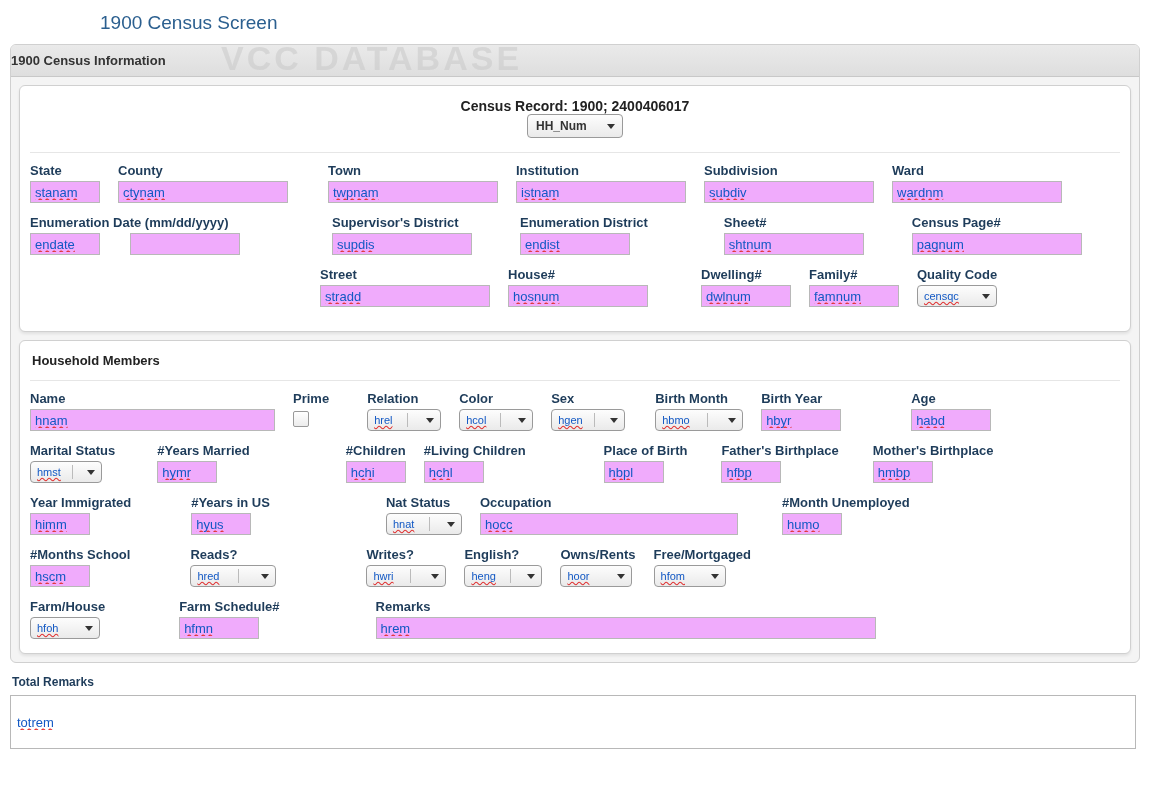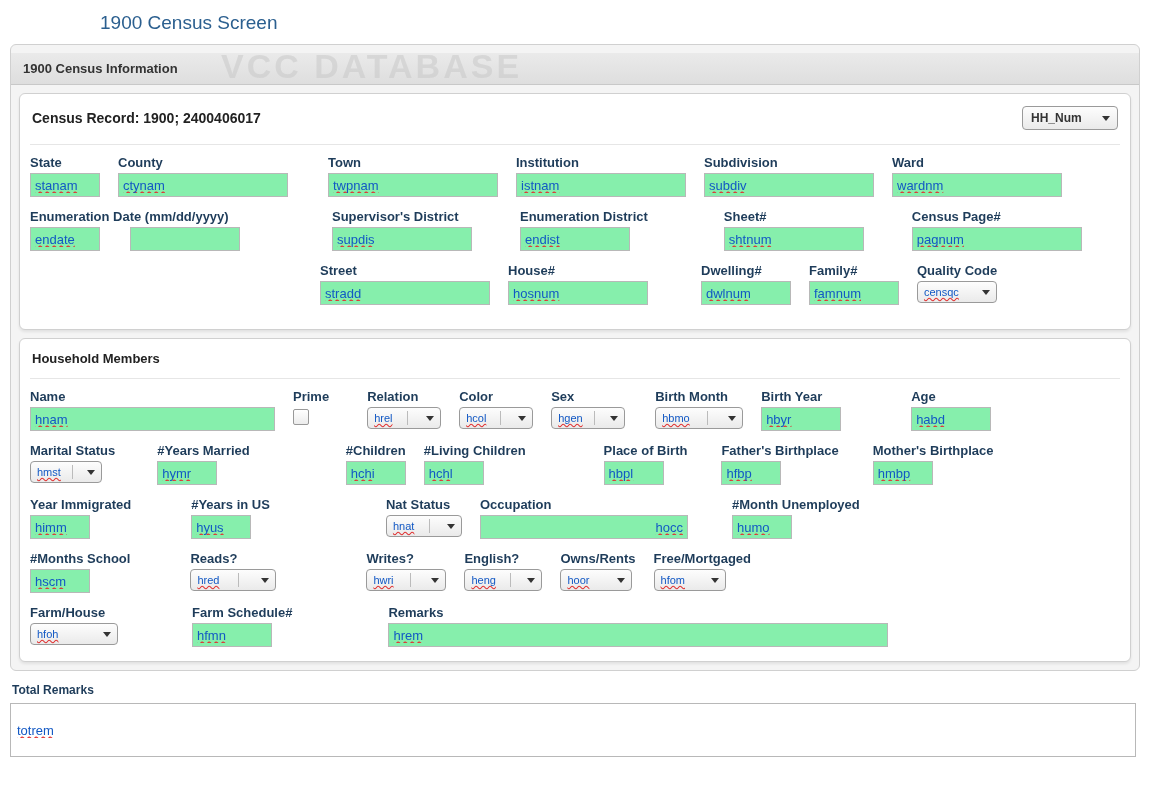--- a/index.html
+++ b/index.html
@@ -19,25 +19,24 @@
   }
   .outer-panel {
     margin: 0 10px;
     border: 1px solid #d0d0d0;
     border-radius: 6px;
     background: #f4f4f4;
     overflow: hidden;
   }
   .panel-header {
     background: linear-gradient(#eaeaea, #dedede);
-    padding: 8px 12px;
+    padding: 8px 0;
     font-weight: bold;
     color: #333;
     border-bottom: 1px solid #c8c8c8;
-    margin-top: 8px;
   }
   .watermark {
     position: relative;
   }
   .watermark-text {
     position: absolute;
     left: 210px;
     top: -6px;
     font-size: 34px;
     font-weight: bold;
@@ -56,20 +55,21 @@
     padding: 8px 10px 12px 10px;
     position: relative;
   }
   .card-title-row {
     display: flex;
     justify-content: space-between;
     align-items: center;
     padding: 4px 2px 14px 2px;
     border-bottom: 1px solid #e6e6e6;
     margin-bottom: 10px;
+    flex-direction: column;
   }
   .card-title {
     font-weight: bold;
     font-size: 14px;
     color: #222;
   }
   .select-like {
     display: inline-flex;
     align-items: center;
     border: 1px solid #9a9a9a;
@@ -118,28 +118,28 @@
   }
   .field label {
     font-weight: bold;
     color: #1e3c5a;
     font-size: 13px;
     white-space: nowrap;
   }
   .txt {
     border: 1px solid #b8b8b8;
     height: 22px;
-    padding: 11px 4px;
+    padding: 1px 4px;
     font-size: 13px;
     color: #1258c4;
     font-family: Arial, Helvetica, sans-serif;
     text-decoration: underline wavy #e03030;
     text-decoration-skip-ink: none;
     text-underline-offset: 1px;
-    background: #86efac;
+    background: #f0abfc;
   }
   .txt.plain { text-decoration: none; color:#333; }
   .sel {
     display: inline-flex;
     align-items: center;
     border: 1px solid #9a9a9a;
     border-radius: 4px;
     background: linear-gradient(#fdfdfd, #eaeaea);
     height: 22px;
     padding: 0 3px 0 6px;
@@ -395,21 +395,21 @@
       <div class="field" style="margin-left:98px">
           <label>Nat Status</label>
         <div class="sel" style="width:76px">
           <span class="stxt">hnat</span>
           <span class="divider"></span>
             <span class="caret"></span>
           </div>
         </div>
       <div class="field">
           <label>Occupation</label>
-        <input class="txt" style="width: 208px; text-align: right;" value="hocc">
+        <input class="txt" style="width: 258px;" value="hocc">
         </div>
       <div class="field" style="margin-left:26px">
           <label>#Month Unemployed</label>
         <input class="txt w60" value="humo" style="">
         </div>
     </div>
 
     <div class="form-row">
       <div class="field">
           <label>#Months School</label>
@@ -451,21 +451,21 @@
         <div class="sel" style="width:72px">
           <span class="stxt">hfom</span>
           <span class="caret"></span>
           </div>
         </div>
     </div>
 
     <div class="form-row" style="margin-bottom:2px">
       <div class="field">
           <label>Farm/House</label>
-        <div class="sel" style="width:88px">
+        <div class="sel" style="width:70px">
           <span class="stxt">hfoh</span>
           <span class="caret"></span>
           </div>
         </div>
       <div class="field" style="margin-left:56px">
           <label>Farm Schedule#</label>
         <input class="txt w80" value="hfmn" style="">
         </div>
       <div class="field" style="margin-left:78px">
           <label>Remarks</label>

